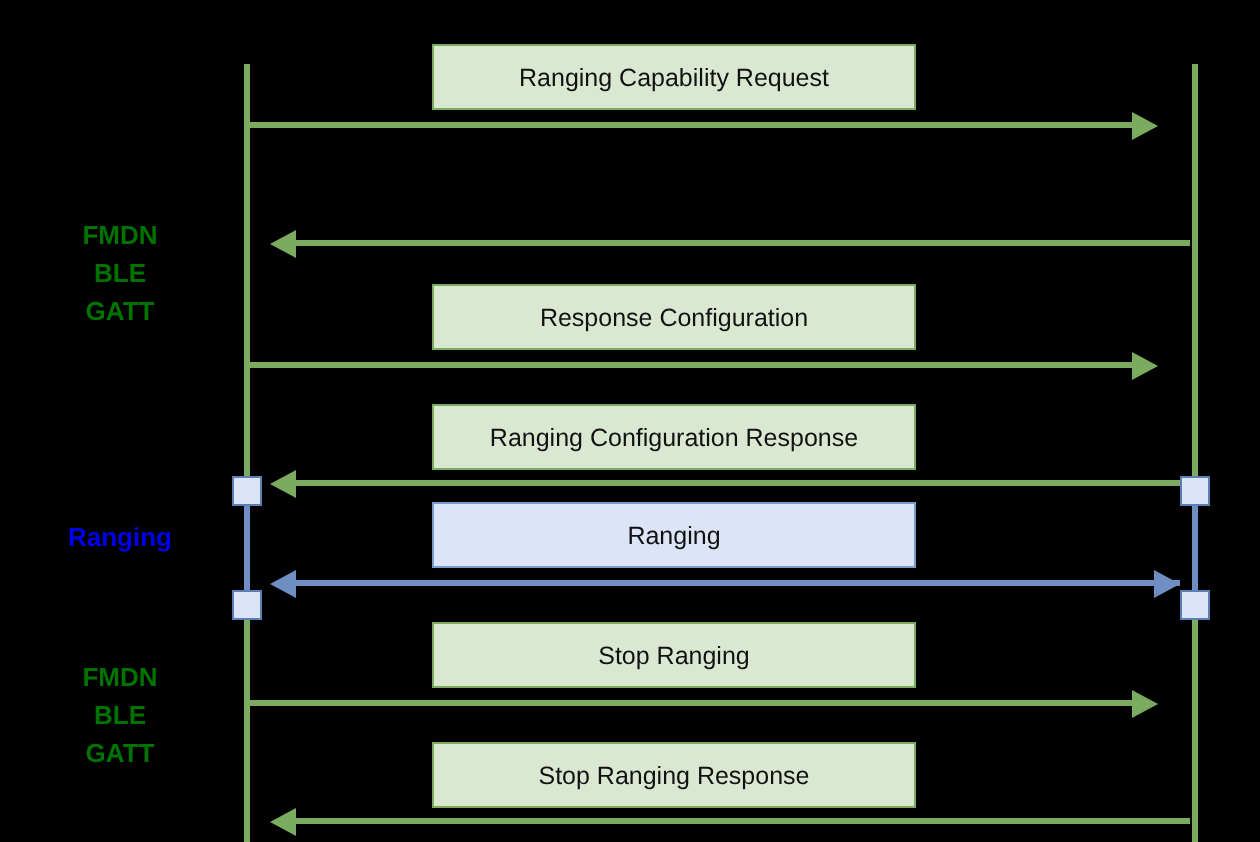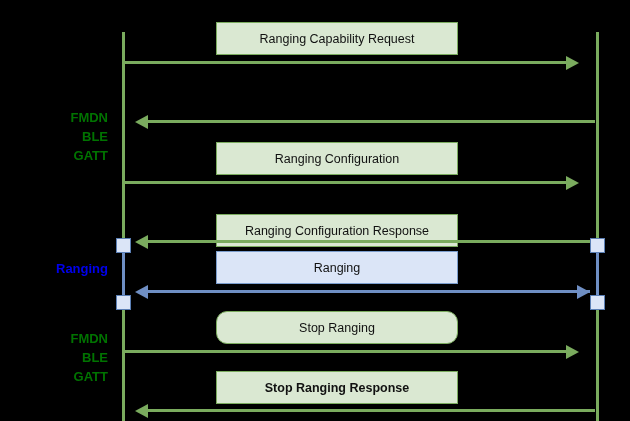--- a/index.html
+++ b/index.html
@@ -22,21 +22,21 @@
     width: 3px;
     background: #7aab5e;
   }
   #lifeline-left  { left: 122px; }
   #lifeline-right { left: 596px; }
 
   
   .phase-label {
     position: absolute;
     width: 96px;
-    text-align: right;
+    text-align: center;
     font-size: 13px;
     font-weight: bold;
     line-height: 19px;
     letter-spacing: 0px;
     white-space: pre-line;
   }
   .phase-label.green { color: #007300; }
   .phase-label.blue  { color: #0000ee; }
 
   
@@ -115,51 +115,51 @@
   <div class="msg-box green" style="top:22px;">
     <span>Ranging Capability Request</span>
   </div>
   <div class="arrow green" style="left:124px; top:61px; width:450px;"></div>
   <div class="arrowhead right green" style="left:566px; top:55.5px;"></div>
 
   <div class="arrow green" style="left:148px; top:120px; width:447px;"></div>
   <div class="arrowhead left green" style="left:135px; top:114.5px;"></div>
 
   <div class="msg-box green" style="top:142px;">
-    <span>Ranging Configuration</span>
+    <span>Response Configuration</span>
   </div>
   <div class="arrow green" style="left:124px; top:181px; width:450px;"></div>
   <div class="arrowhead right green" style="left:566px; top:175.5px;"></div>
 
-  <div class="msg-box green" style="top:202px;margin-top:12px;">
+  <div class="msg-box green" style="top:202px;">
     <span>Ranging Configuration Response</span>
   </div>
   <div class="arrow green" style="left:148px; top:240px; width:447px;"></div>
   <div class="arrowhead left green" style="left:135px; top:234.5px;"></div>
 
   <div class="activation-bar" style="left:122px; top:245px; height:55px;"></div>
   <div class="activation-bar" style="left:596px; top:245px; height:55px;"></div>
 
   <div class="activation-node" style="left:116px; top:238px;"></div>
   <div class="activation-node" style="left:116px; top:295px;"></div>
   <div class="activation-node" style="left:590px; top:238px;"></div>
   <div class="activation-node" style="left:590px; top:295px;"></div>
 
   <div class="msg-box blue" style="top:251px;">
     <span>Ranging</span>
   </div>
   <div class="arrow blue" style="left:148px; top:290px; width:442px;"></div>
   <div class="arrowhead left blue" style="left:135px; top:284.5px;"></div>
   <div class="arrowhead right blue" style="left:577px; top:284.5px;"></div>
 
-  <div class="msg-box green" style="top:311px;border-radius:11px;">
+  <div class="msg-box green" style="top:311px;">
     <span>Stop Ranging</span>
   </div>
   <div class="arrow green" style="left:124px; top:350px; width:450px;"></div>
   <div class="arrowhead right green" style="left:566px; top:344.5px;"></div>
 
-  <div class="msg-box green" style="top:371px;font-weight:bold;">
+  <div class="msg-box green" style="top:371px;">
     <span>Stop Ranging Response</span>
   </div>
   <div class="arrow green" style="left:148px; top:409px; width:447px;"></div>
   <div class="arrowhead left green" style="left:135px; top:403.5px;"></div>
 
 </div>
 
 </body></html>

